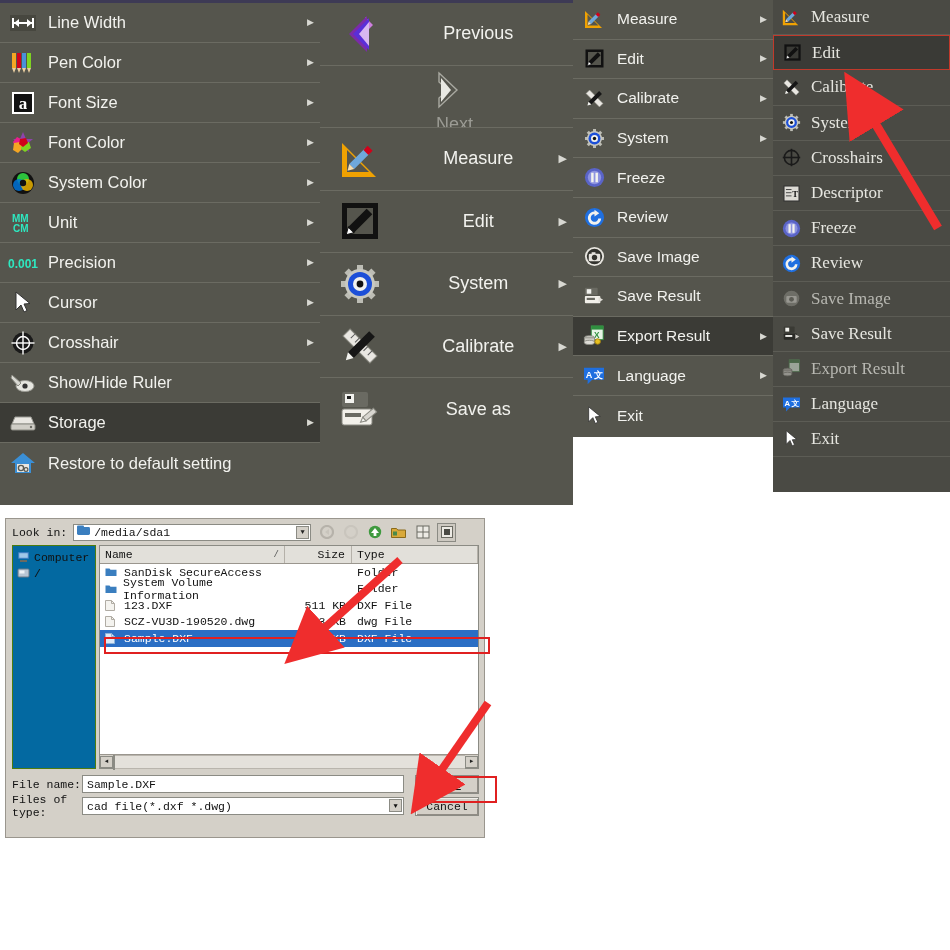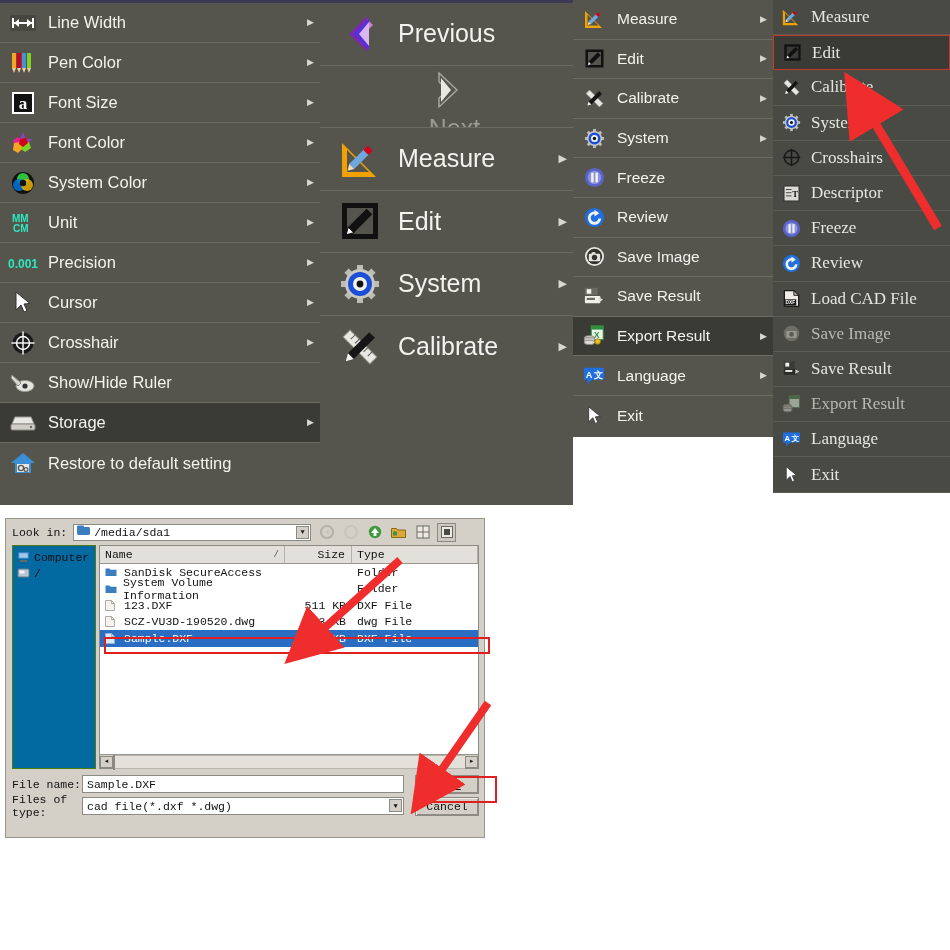--- a/index.html
+++ b/index.html
@@ -64,21 +64,21 @@
   #col1 .mi-label { font-size: 16.5px; }
 
   
   #col2 {
     left: 320px; top: 0; width: 253px; height: 505px;
     background: #55554d;
     border-top: 3px solid #3d3a55;
   }
   #col2 .menu-row { height: 62.5px; padding-left: 16px; }
   #col2 .mi-icon { width: 48px; height: 48px; margin-right: 14px; }
-  #col2 .mi-label { font-size: 25px; }
+  #col2 .mi-label { font-size: 18px; text-align: center; }
   #col2 .mi-arrow { font-size: 11px; }
 
   
   #col3 {
     left: 573px; top: 0; width: 200px; height: 437px;
     background: #55554d;
   }
   #col3 .menu-row { height: 39.6px; padding-left: 8px; font-size: 15.5px; }
   #col3 .mi-icon { width: 26px; height: 24px; margin-right: 10px; }
   #col3 .mi-label { font-size: 15.5px; }
@@ -514,20 +514,37 @@
           <g transform="rotate(-45 21 21)">
             <rect x="8" y="17" width="30" height="8" fill="#161616"></rect>
             <polygon points="8,17 1,21 8,25" fill="#f2f2ee"></polygon>
           </g>
         </svg>
       </span>
       <span class="mi-label">Calibrate</span>
       <span class="mi-arrow">▶</span>
     </div>
 
+    <div class="menu-row">
+      <span class="mi-icon">
+        <svg class="ic" width="42" height="40" viewBox="0 0 42 40">
+          <rect x="3" y="3" width="26" height="15" rx="2" fill="#6a6a62"></rect>
+          <rect x="6" y="5" width="9" height="9" fill="#f2f2ee"></rect>
+          <rect x="8" y="7" width="4" height="3" fill="#222"></rect>
+          <rect x="3" y="20" width="30" height="16" rx="2" fill="#f2f0ea" stroke="#8a8a82"></rect>
+          <rect x="6" y="24" width="16" height="4" fill="#6a6a62"></rect>
+          <g transform="rotate(-40 31 26)">
+            <rect x="24" y="23" width="14" height="5" fill="#d8d6d0" stroke="#8a8a82"></rect>
+            <polygon points="24,23 19,25.5 24,28" fill="#f2f2ee" stroke="#8a8a82"></polygon>
+          </g>
+        </svg>
+      </span>
+      <span class="mi-label">Save as</span>
+      <span class="mi-arrow hide">▶</span>
+    </div>
   </div>
 
   <div class="menu-panel" id="col3">
 
     <div class="menu-row">
       <span class="mi-icon">
         <svg class="ic" width="22" height="22" viewBox="0 0 44 44">
           <polygon points="4,6 4,40 38,40" fill="#f0a202"></polygon>
           <polygon points="9,13 9,35 31,35" fill="#55554d"></polygon>
           <g transform="rotate(-45 24 20)">
@@ -793,31 +810,20 @@
       <span class="mi-icon">
         <svg class="ic" width="19" height="19" viewBox="0 0 22 22">
           <circle cx="11" cy="11" r="10" fill="#1f6fe0"></circle>
           <path d="M13,5 A7,7 0 1 0 18,12 L15,12 A4,4 0 1 1 13,8 Z" fill="#f2f2ee"></path>
           <polygon points="11,3 11,10 16,6.5" fill="#f2f2ee"></polygon>
         </svg>
       </span>
       <span class="mi-label">Review</span>
     </div>
 
-    <div class="menu-row">
-      <span class="mi-icon">
-        <svg class="ic" width="19" height="19" viewBox="0 0 24 24">
-          <path d="M3,2 H15 L21,8 V22 H3 Z" fill="#efece6" stroke="#1a1a1a" stroke-width="1.6"></path>
-          <polygon points="15,2 21,8 15,8" fill="#bdbab4" stroke="#1a1a1a" stroke-width="1.2"></polygon>
-          <rect x="3" y="13" width="15" height="8" fill="#1a1a1a"></rect>
-          <text x="10.5" y="19.5" font-family="Liberation Sans, sans-serif" font-size="6" font-weight="bold" fill="#fff" text-anchor="middle">DXF</text>
-        </svg>
-      </span>
-      <span class="mi-label">Load CAD File</span>
-    </div>
 
     <div class="menu-row dim">
       <span class="mi-icon">
         <svg class="ic" width="19" height="19" viewBox="0 0 22 22" opacity="0.55">
           <circle cx="11" cy="11" r="9" fill="#8d8d85"></circle>
           <rect x="5" y="8" width="12" height="8" rx="1.4" fill="#d8d6d0"></rect>
           <circle cx="11" cy="12" r="2.8" fill="#6a6a62"></circle>
         </svg>
       </span>
       <span class="mi-label">Save Image</span>

